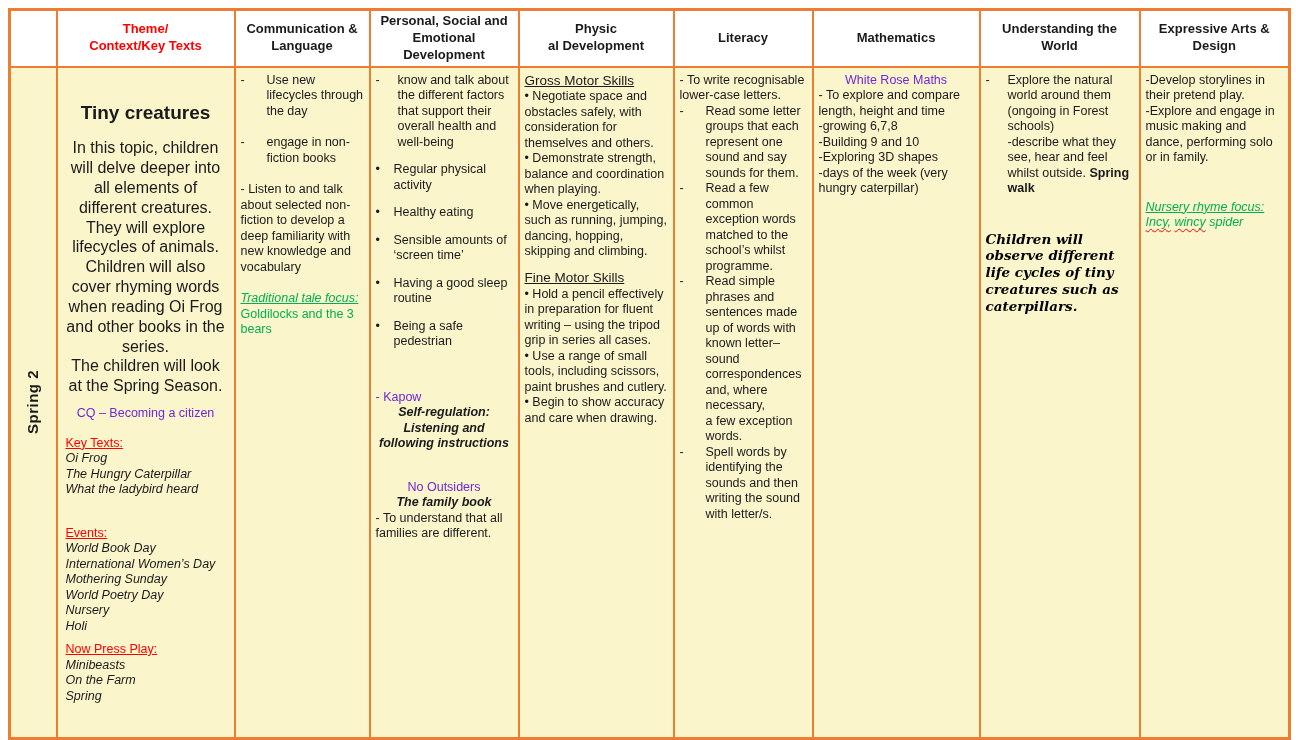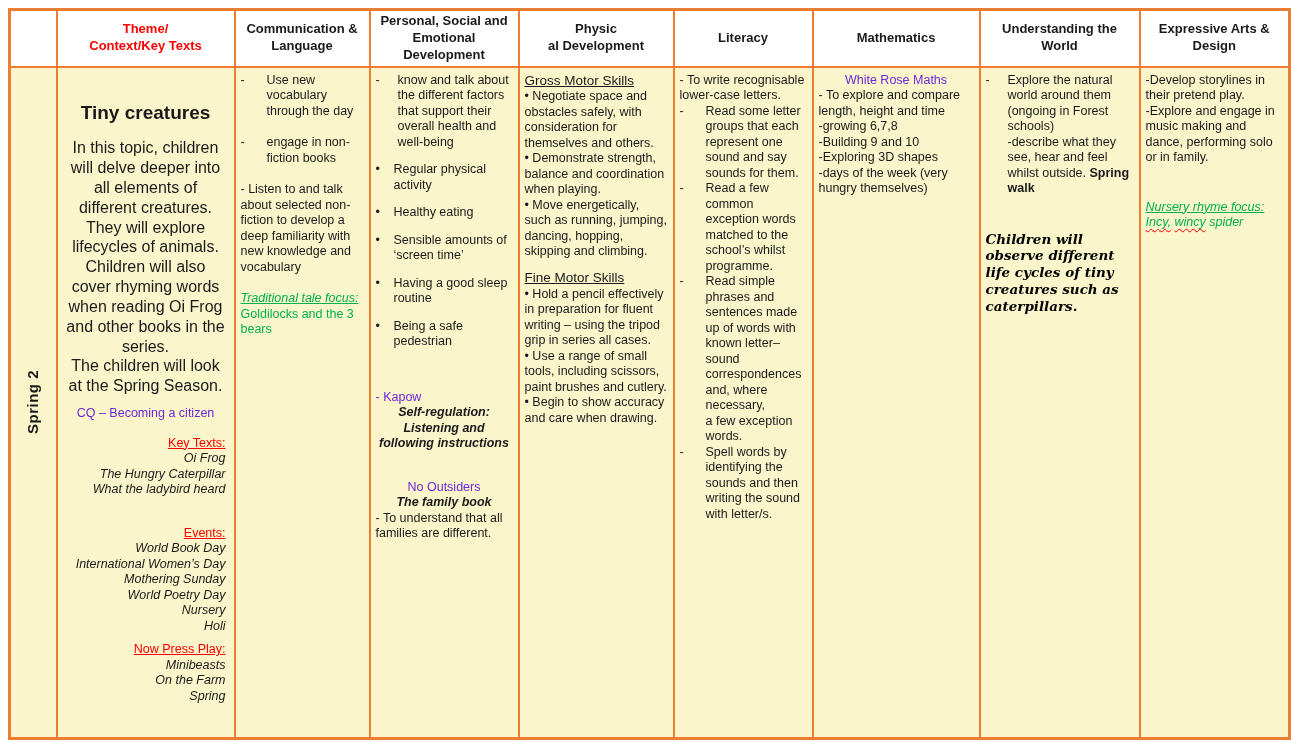--- a/index.html
+++ b/index.html
@@ -15,21 +15,21 @@
   td.rowlabel { vertical-align:middle; text-align:center; padding:0; }
   .vtext { writing-mode:vertical-rl; transform:rotate(180deg); font-weight:bold;
     font-size:15px; margin:0 auto; letter-spacing:0.5px; }
   td.theme { vertical-align:middle; text-align:center; padding:2px 8px; }
   .p { margin:0; }
   .li { display:flex; margin:0; }
   .mk { flex:0 0 22px; }
   .tx { flex:1; }
   .sp { width:100%; }
   .center { text-align:center; }
-  .left { text-align:right; }
+  .left { text-align:left; }
   .b { font-weight:bold; }
   .i { font-style:italic; }
   .u { text-decoration:underline; }
   .red { color:#FF0000; }
   .blue { color:#6d28d9; }
   .green { color:#00B050; }
   .purple { color:#000000; }
   .serif { font-family:"DejaVu Serif", serif; }
   .title { font-size:19px; font-weight:bold; }
   .h13 { font-size:13.5px; }
@@ -83,21 +83,21 @@
             <div class="sp" style="height: 28px;"></div>
             <div class="p red u left"><span>Events:</span></div>
             <div class="p i left"><span>World Book Day</span><br><span>International Women’s Day</span><br><span>Mothering Sunday</span><br><span>World Poetry Day</span><br><span>Nursery</span><br><span>Holi</span></div>
             <div class="sp" style="height: 8px;"></div>
             <div class="p red u left"><span>Now Press Play:</span></div>
             <div class="p i left"><span>Minibeasts</span><br><span>On the Farm</span><br><span>Spring</span></div>
           </td>
           <td class="cell">
             <div class="li ">
               <span class="mk" style="flex-basis: 26px;">-</span>
-              <div class="tx"><span>Use new vocabulary through the day</span></div>
+              <div class="tx"><span>Use new lifecycles through the day</span></div>
             </div>
             <div class="sp" style="height: 16px;"></div>
             <div class="li ">
               <span class="mk" style="flex-basis: 26px;">-</span>
               <div class="tx"><span>engage in non-fiction books</span></div>
             </div>
             <div class="sp" style="height: 16px;"></div>
             <div class="p "><span>- Listen to and talk about selected non-fiction to develop a deep familiarity with new knowledge and vocabulary</span></div>
             <div class="sp" style="height: 16px;"></div>
             <div class="p green i u"><span>Traditional tale focus:</span></div>
@@ -162,21 +162,21 @@
               <span class="mk" style="flex-basis: 26px;">-</span>
               <div class="tx"><span>Read simple phrases and sentences made up of words with known letter–</span><br><span>sound correspondences and, where necessary,</span><br><span>a few exception words.</span></div>
             </div>
             <div class="li ">
               <span class="mk" style="flex-basis: 26px;">-</span>
               <div class="tx"><span>Spell words by identifying the sounds and then writing the sound with letter/s.</span></div>
             </div>
           </td>
           <td class="cell">
             <div class="p blue center"><span>White Rose Maths</span></div>
-            <div class="p "><span>- To explore and compare length, height and time</span><br><span>-growing 6,7,8</span><br><span>-Building 9 and 10</span><br><span>-Exploring 3D shapes</span><br><span>-days of the week (very hungry themselves)</span></div>
+            <div class="p "><span>- To explore and compare length, height and time</span><br><span>-growing 6,7,8</span><br><span>-Building 9 and 10</span><br><span>-Exploring 3D shapes</span><br><span>-days of the week (very hungry caterpillar)</span></div>
           </td>
           <td class="cell">
             <div class="li ">
               <span class="mk" style="flex-basis: 22px;">-</span>
               <div class="tx"><span>Explore the natural world around them (ongoing in Forest schools)</span><br><span>-describe what they see, hear and feel whilst outside. </span><span class="b">Spring walk</span></div>
             </div>
             <div class="sp" style="height: 34px;"></div>
             <div class="p purple serif b i h13"><span>Children will observe different life cycles of tiny creatures such as caterpillars.</span></div>
           </td>
           <td class="cell">

